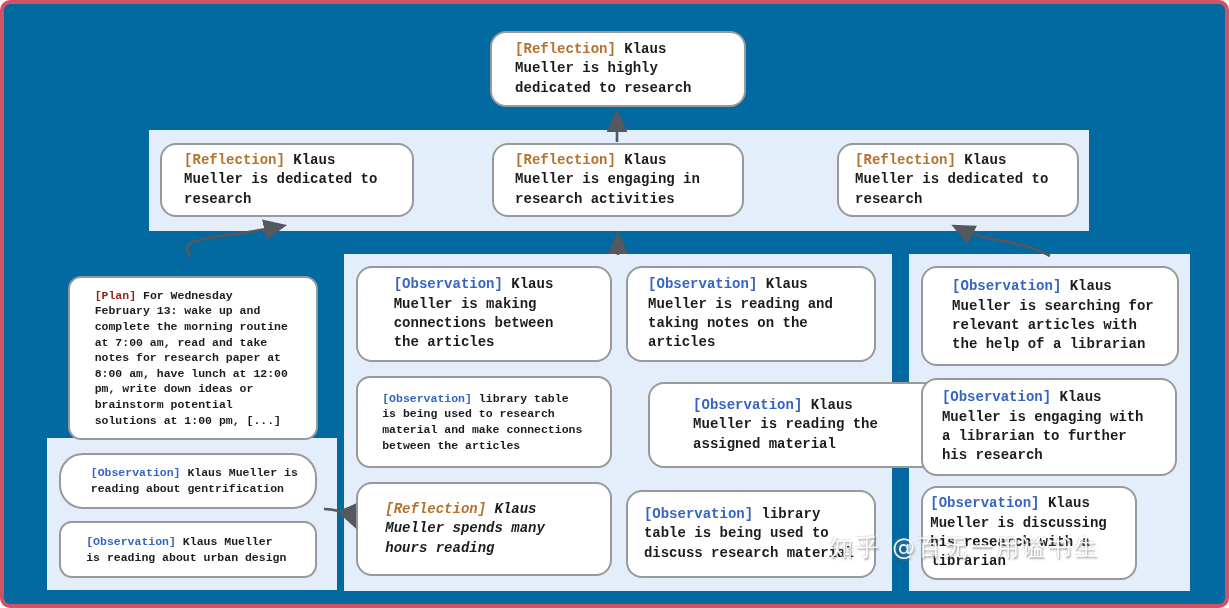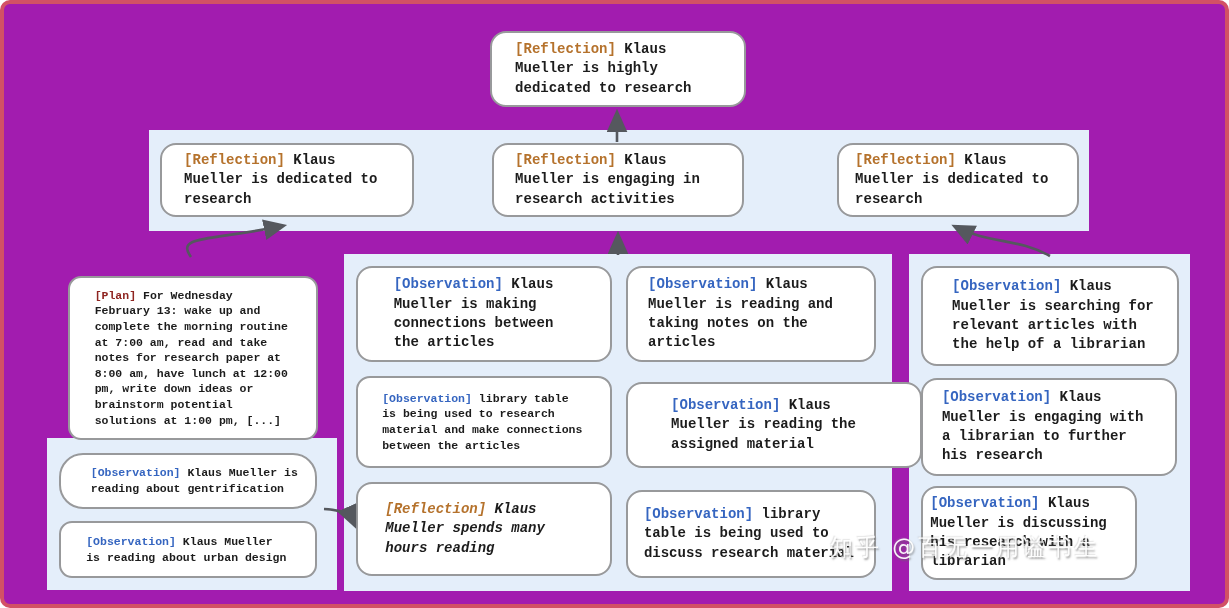--- a/index.html
+++ b/index.html
@@ -1,18 +1,18 @@
 <!DOCTYPE html>
 <html><head>
 <meta charset="utf-8">
 <style>
   html,body{margin:0;padding:0;background:#ffffff;}
   .canvas{
     position:relative;width:1229px;height:608px;box-sizing:border-box;
-    background:#a21caf;border:4px solid #d25165;border-radius:10px;overflow:hidden;
+    background:#0369a1;border:4px solid #d25165;border-radius:10px;overflow:hidden;
     font-family:"Liberation Mono","DejaVu Sans Mono",monospace;
   }
   .panel{position:absolute;background:#e4eefa;}
   .node{
     position:absolute;background:#ffffff;border:2.5px solid #98999b;border-radius:16px;
     display:flex;align-items:center;justify-content:center;box-sizing:border-box;
     color:#1c1c1c;font-weight:bold;z-index:2;
   }
   .node .txt{font-size:14px;line-height:1.38;}
   .node.small .txt{font-size:11.5px;line-height:1.36;}
@@ -69,21 +69,21 @@
   <div class="node small" style="left:352px;top:372px;width:256px;height:92px;border-radius:14px;">
     <div class="txt" style="width:29.5ch;"><span class="tag-observation">[Observation]</span> <span>library table is being used to research material and make connections between the articles</span></div>
   </div>
   <div class="node" style="left:352px;top:478px;width:256px;height:94px;font-style:italic;">
     <div class="txt" style="width:23.5ch;"><span class="tag-reflection">[Reflection]</span> <span>Klaus Mueller spends many hours reading</span></div>
   </div>
 
   <div class="node" style="left:622px;top:262px;width:250px;height:96px;">
     <div class="txt" style="width:24.5ch;"><span class="tag-observation">[Observation]</span> <span>Klaus Mueller is reading and taking notes on the articles</span></div>
   </div>
-  <div class="node" style="left:622px;top:378px;width:296px;height:86px;">
+  <div class="node" style="left:644px;top:378px;width:296px;height:86px;">
     <div class="txt" style="width:24.5ch;"><span class="tag-observation">[Observation]</span> <span>Klaus Mueller is reading the assigned material</span></div>
   </div>
   <div class="node" style="left:622px;top:486px;width:250px;height:88px;">
     <div class="txt" style="width:25.5ch;"><span class="tag-observation">[Observation]</span> <span>library table is being used to discuss research material</span></div>
   </div>
 
   <div class="node" style="left:917px;top:262px;width:258px;height:100px;">
     <div class="txt" style="width:24.5ch;margin-left:10px;"><span class="tag-observation">[Observation]</span> <span>Klaus Mueller is searching for relevant articles with the help of a librarian</span></div>
   </div>
   <div class="node" style="left:917px;top:374px;width:256px;height:98px;">

